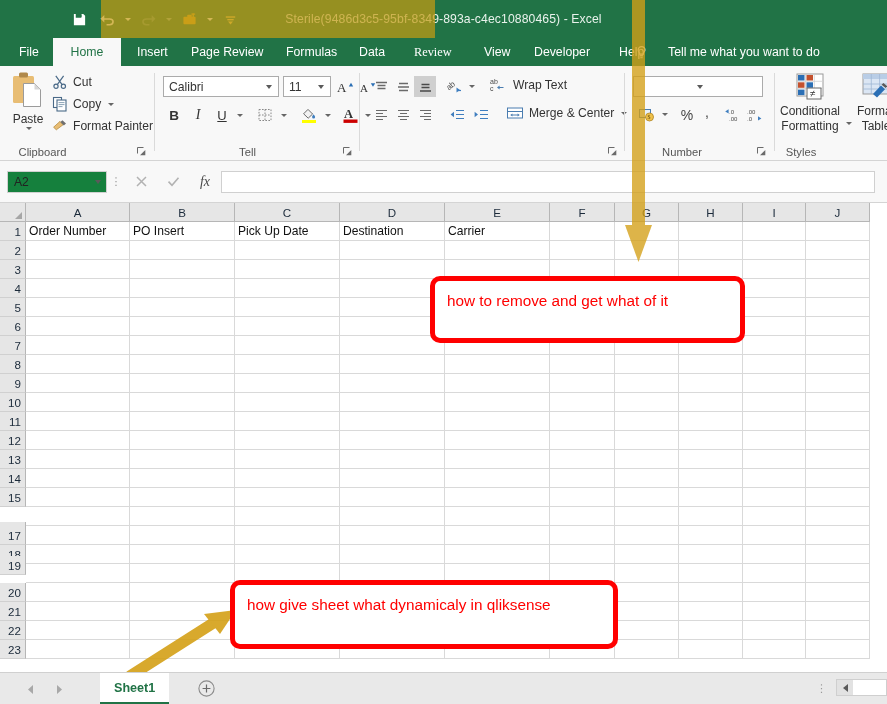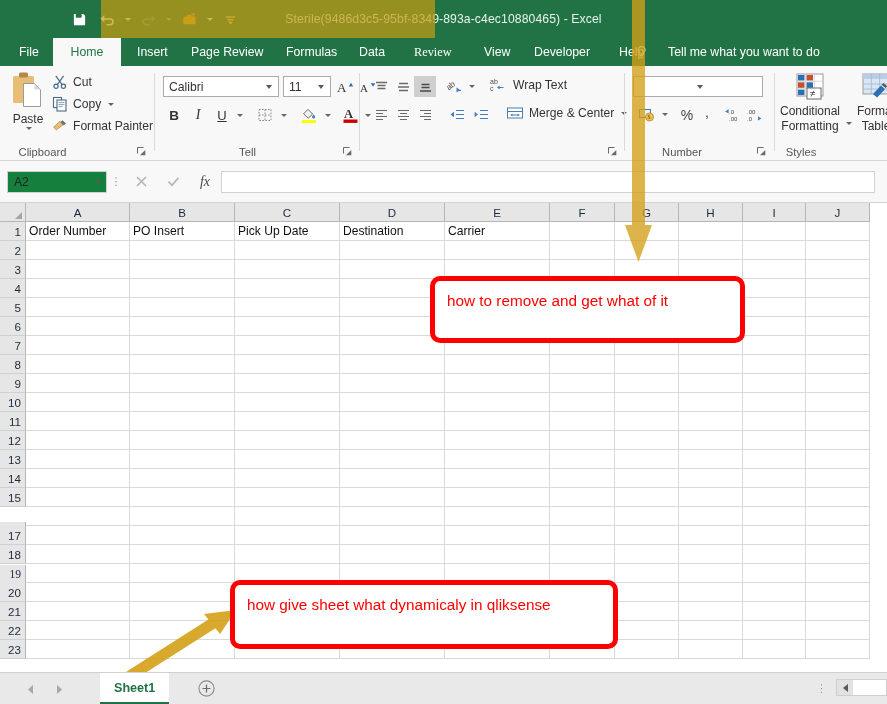--- a/index.html
+++ b/index.html
@@ -653,21 +653,21 @@
         <div class="rowhead" style="top: 171px;">9</div>
         <div class="rowhead" style="top: 190px;">10</div>
         <div class="rowhead" style="top: 209px;">11</div>
         <div class="rowhead" style="top: 228px;">12</div>
         <div class="rowhead" style="top: 247px;">13</div>
         <div class="rowhead" style="top: 266px;">14</div>
         <div class="rowhead" style="top: 285px;">15</div>
         <div class="rowhead" style="top: 319px; font-style: italic;">16</div>
         <div class="rowhead" style="top: 323px;">17</div>
         <div class="rowhead" style="top: 342px;">18</div>
-        <div class="rowhead" style="top: 362px; font-family: Liberation Serif, serif;">19</div>
+        <div class="rowhead" style="top: 353px;">19</div>
         <div class="rowhead" style="top: 380px;">20</div>
         <div class="rowhead" style="top: 399px;">21</div>
         <div class="rowhead" style="top: 418px;">22</div>
         <div class="rowhead" style="top: 437px;">23</div>
       </div>
     <div id="cells">
         <div class="cell" style="left: 26px; width: 104px; top: 19px;">Order Number</div>
         <div class="cell" style="left: 130px; width: 105px; top: 19px;">PO Insert</div>
         <div class="cell" style="left: 235px; width: 105px; top: 19px;">Pick Up Date</div>
         <div class="cell" style="left: 340px; width: 105px; top: 19px;">Destination</div>

